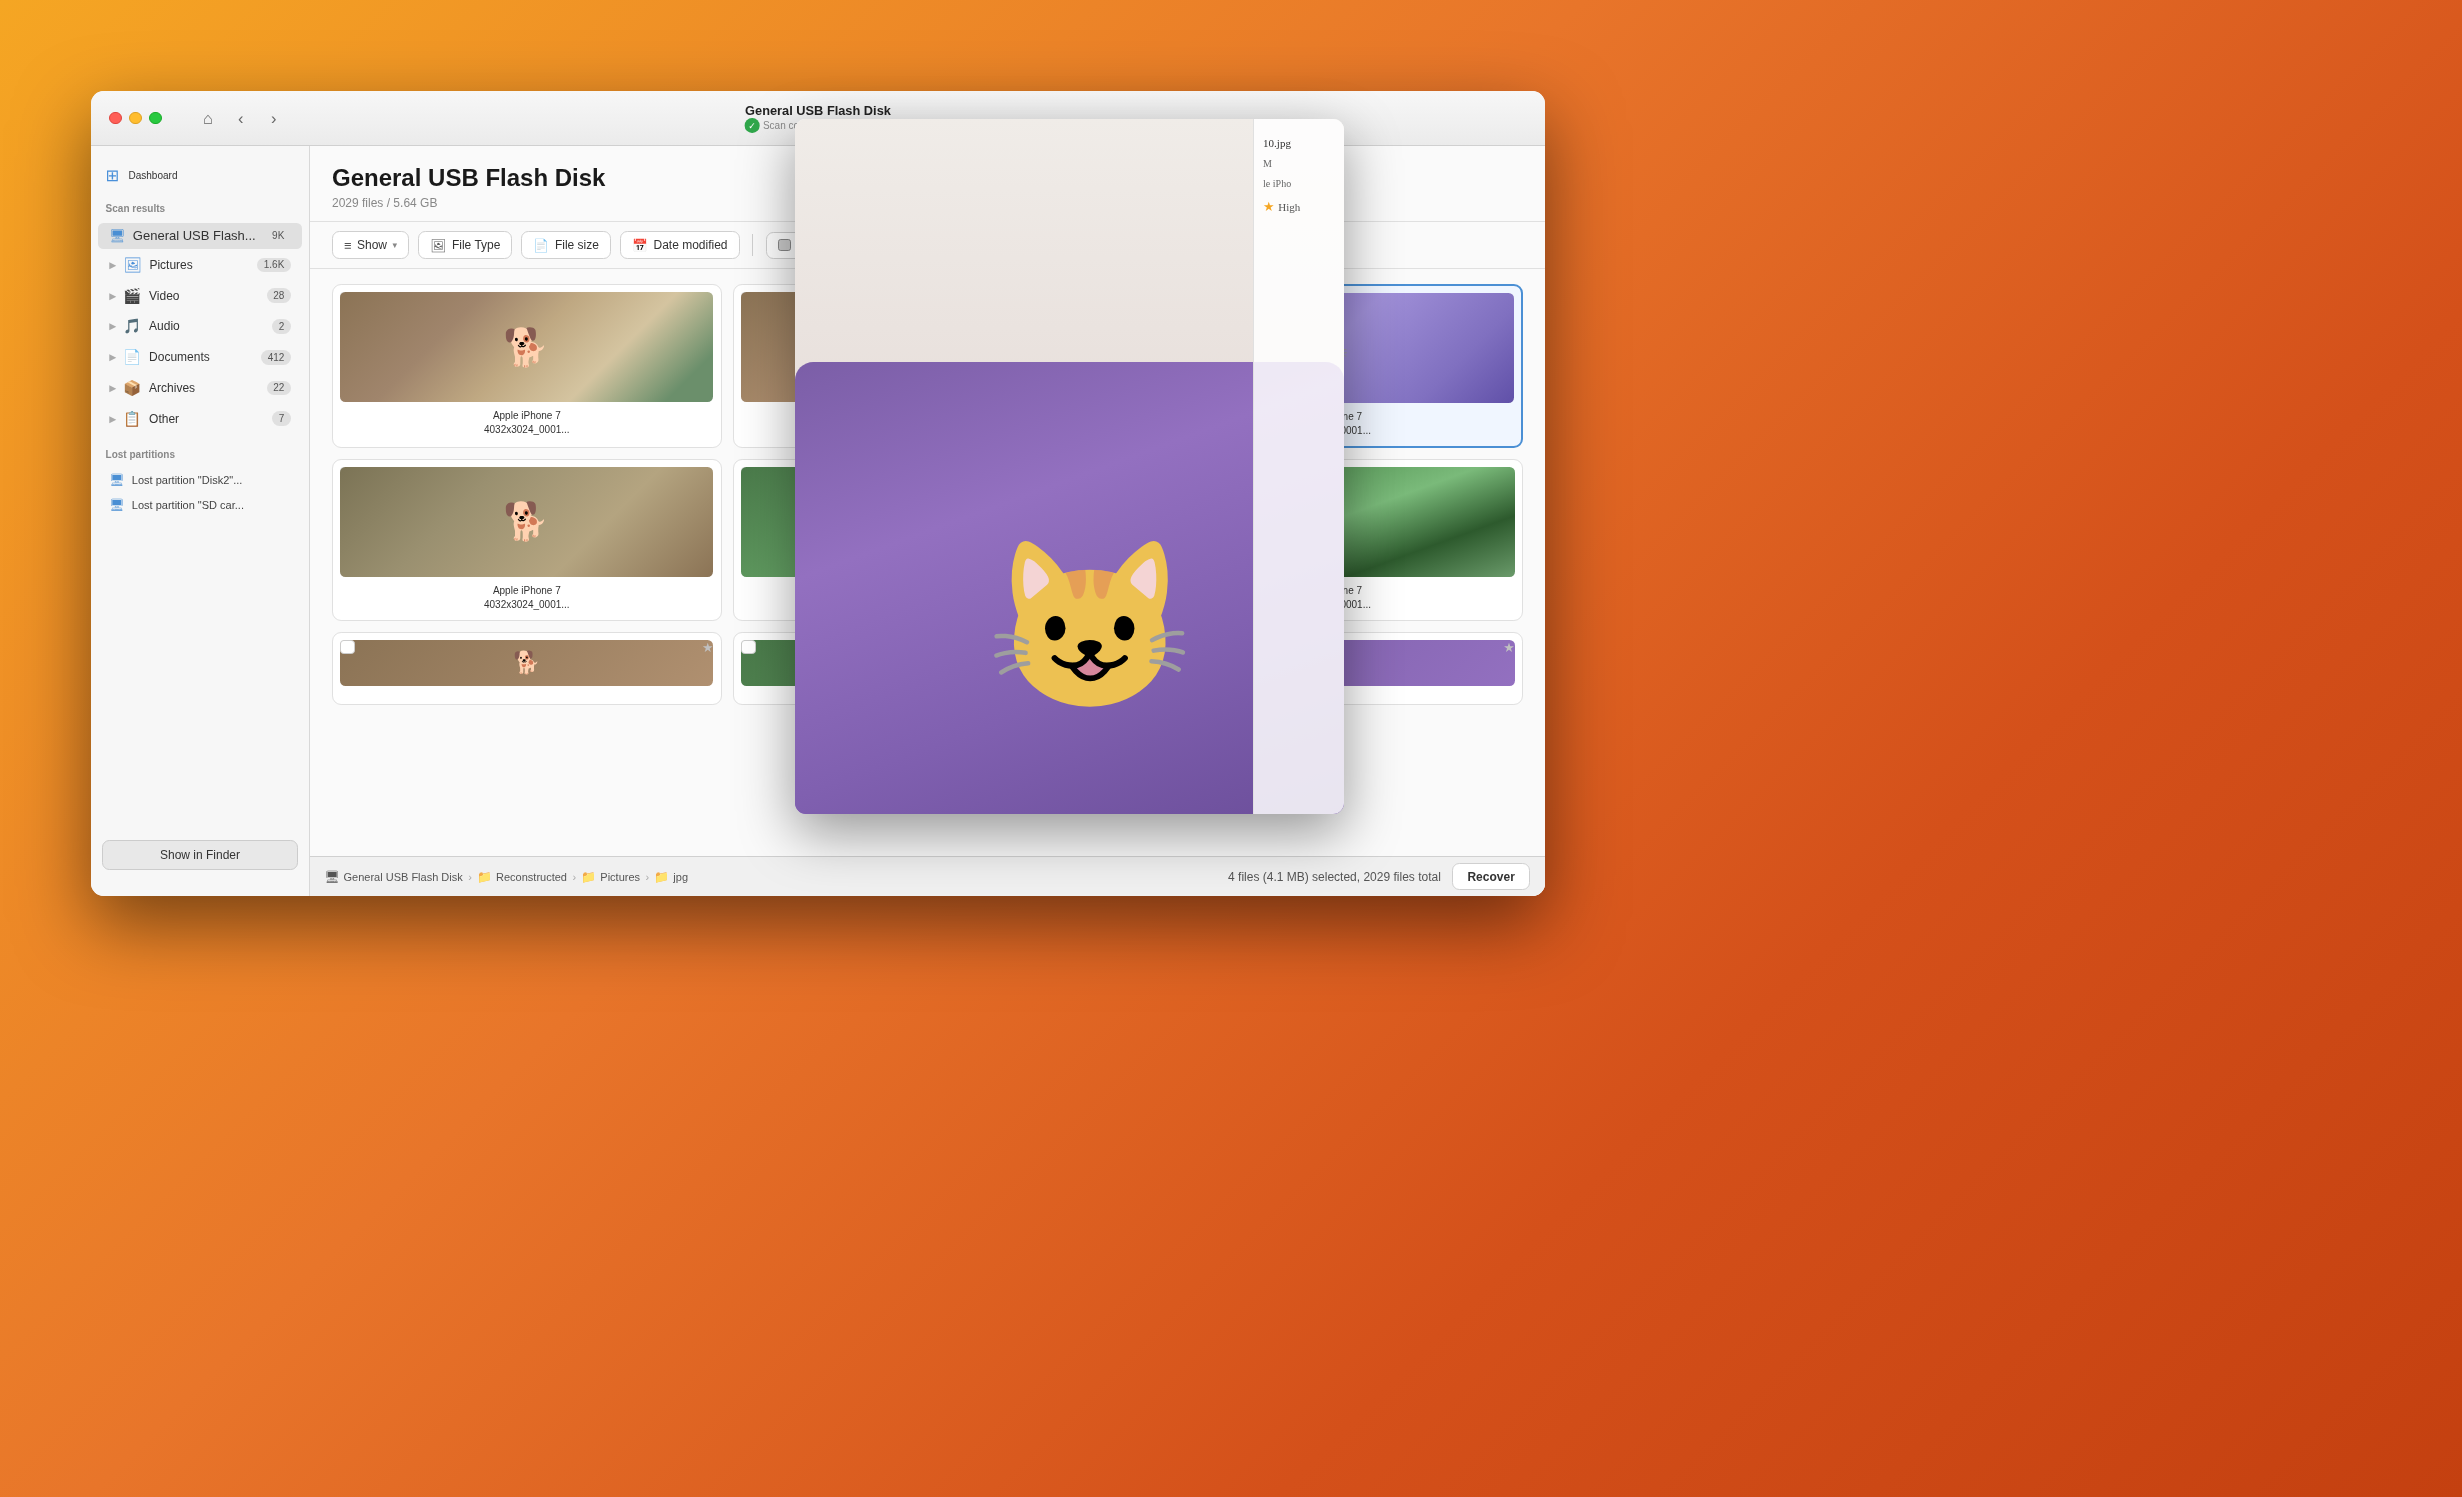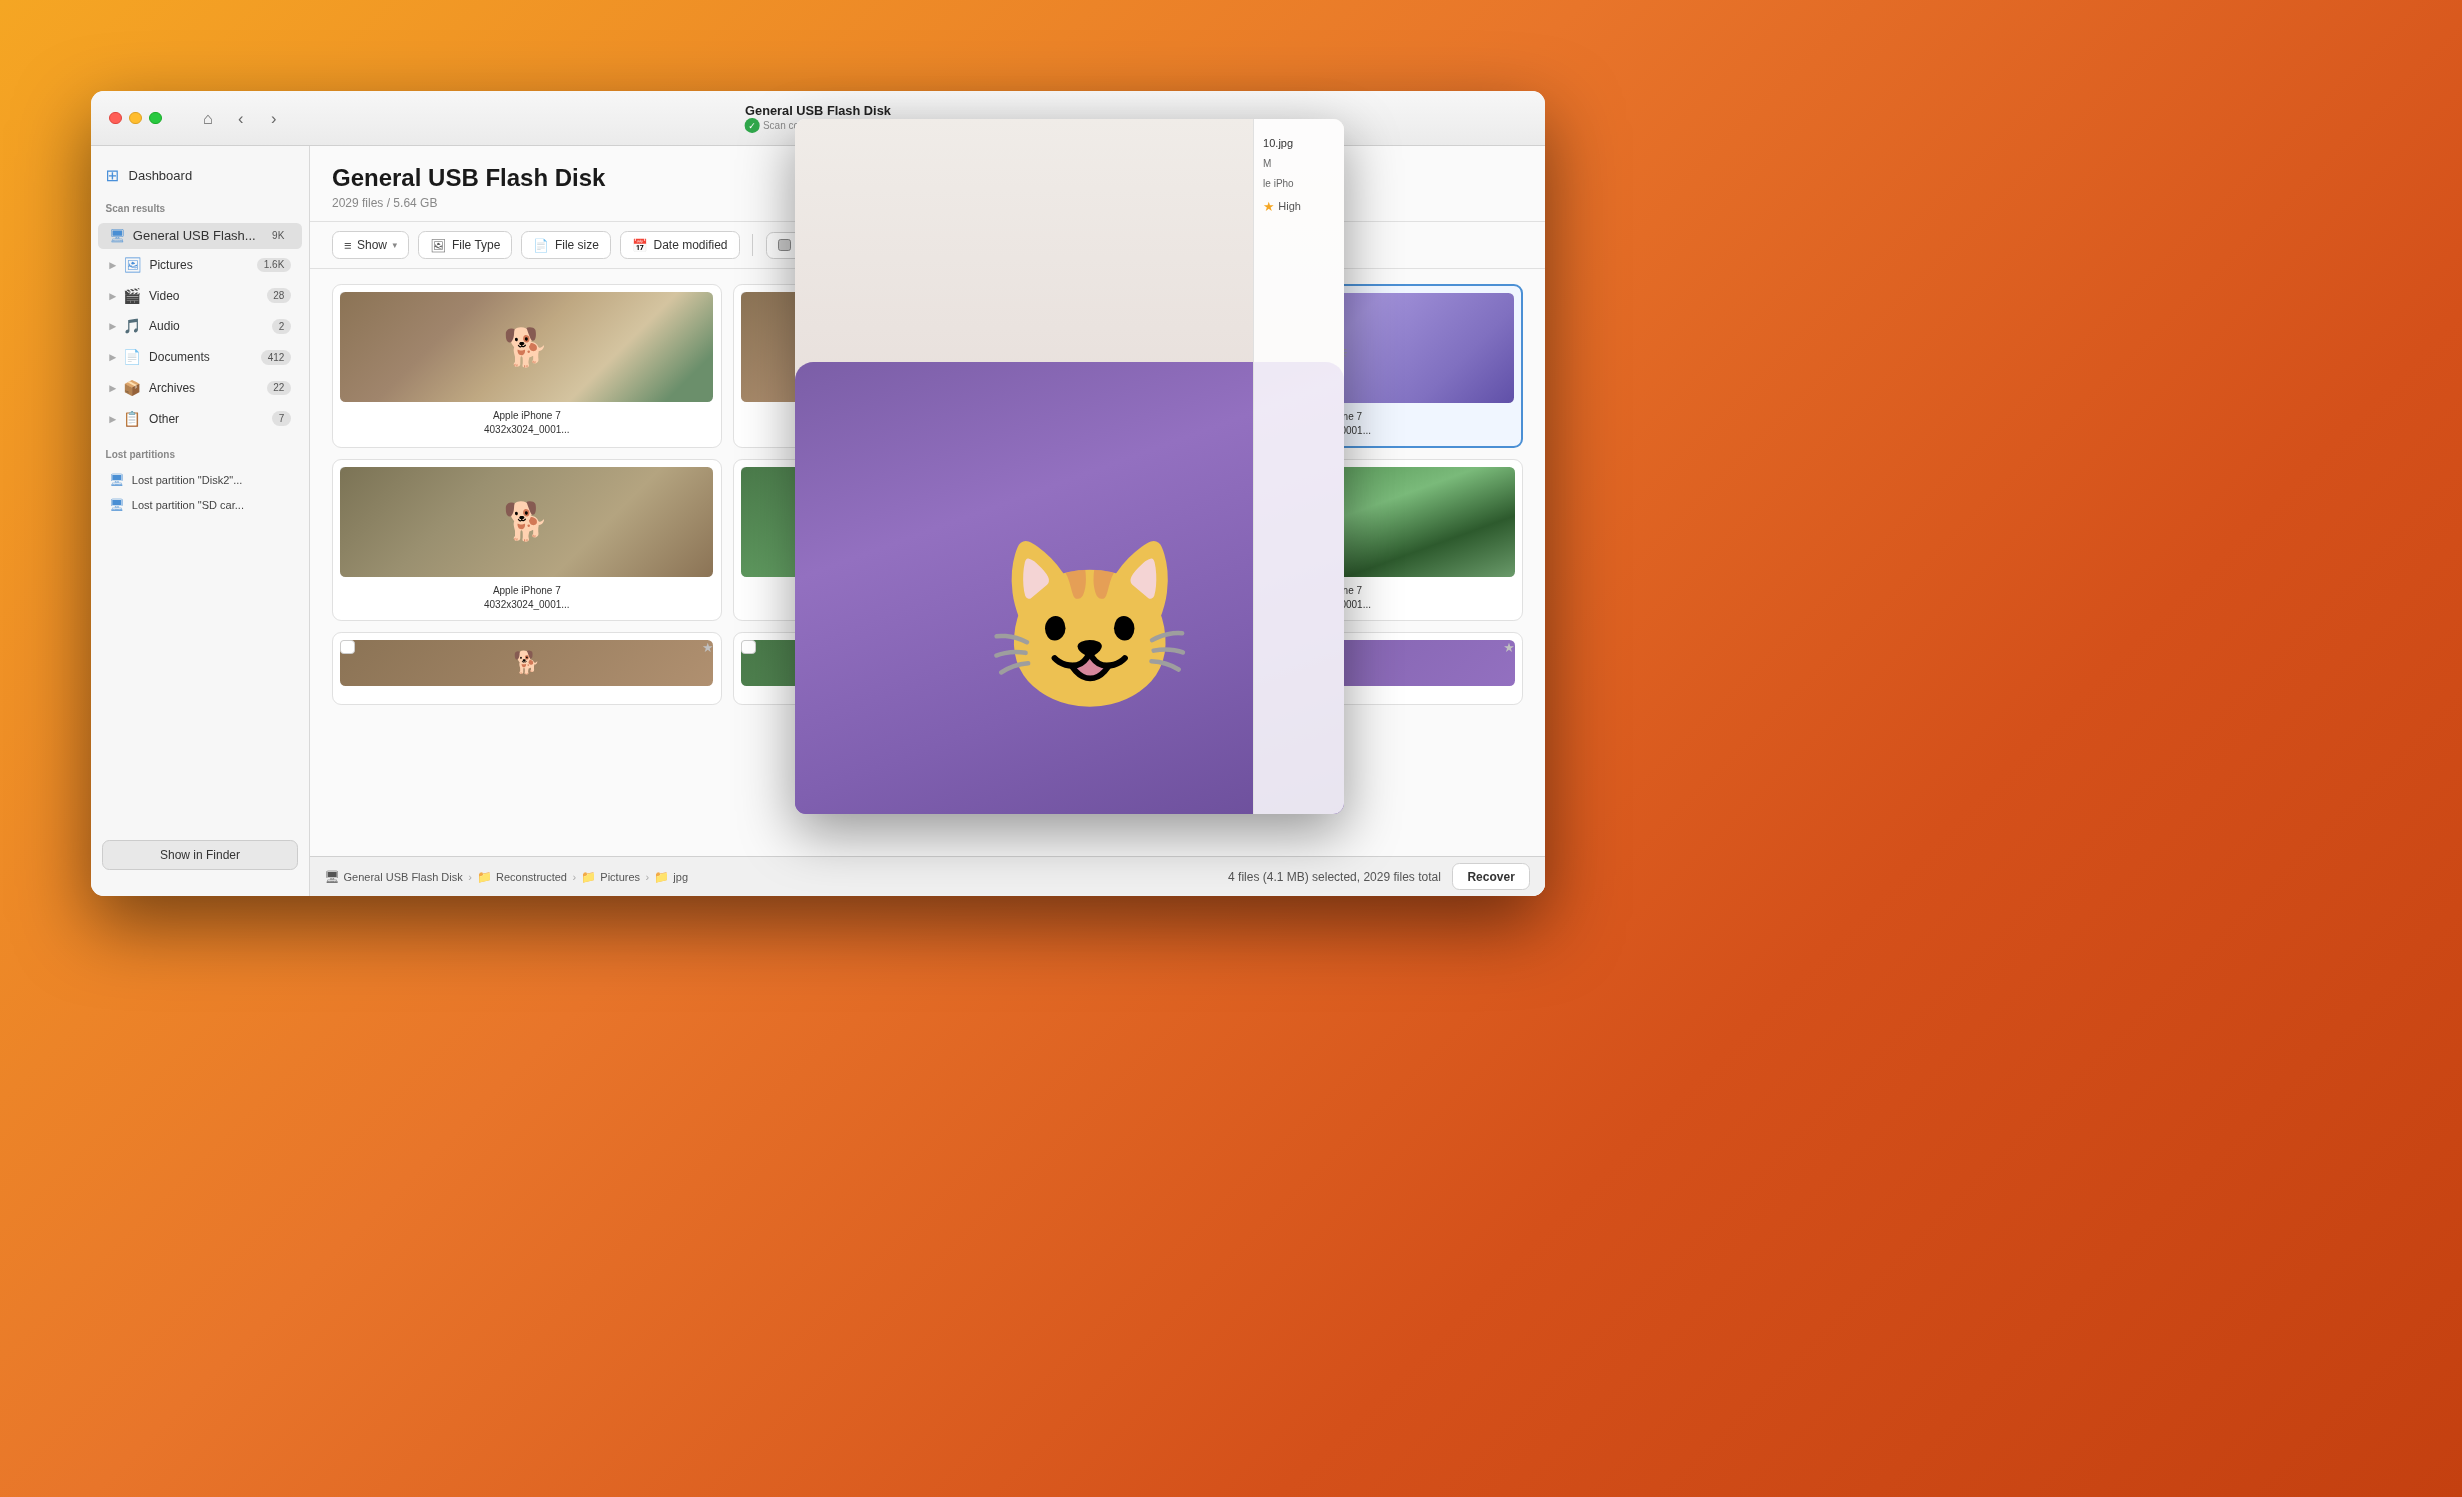--- a/index.html
+++ b/index.html
@@ -158,21 +158,21 @@
       align-items: center;
       padding: 5.5px 14.6px 11px;
       gap: 9.1px;
       cursor: pointer;
     }
     .dashboard-icon {
       color: #4a90d9;
       font-size: 16.5px;
     }
     .dashboard-label {
-      font-size: 13px;
+      font-size: 10px;
       font-weight: 500;
       color: #333;
     }
 
     .sidebar-lost-partition {
       display: flex;
       align-items: center;
       padding: 4.6px 11px;
       gap: 7.3px;
       margin: 0.9px 7.3px;
@@ -511,20 +511,21 @@
       bottom: 0;
       width: 91px;
       background: rgba(255,255,255,0.85);
       padding: 18.3px 9.1px;
       font-size: 11px;
       color: #555;
       border-left: 0.9px solid #e0e0e0;
       display: flex;
       flex-direction: column;
       gap: 9.1px;
+      font-family: Liberation Serif, serif;
     }
     .preview-info-filename {
       font-size: 11px;
       color: #333;
       font-weight: 500;
       word-break: break-all;
     }
     .preview-info-row {
       font-size: 10px;
       color: #666;

